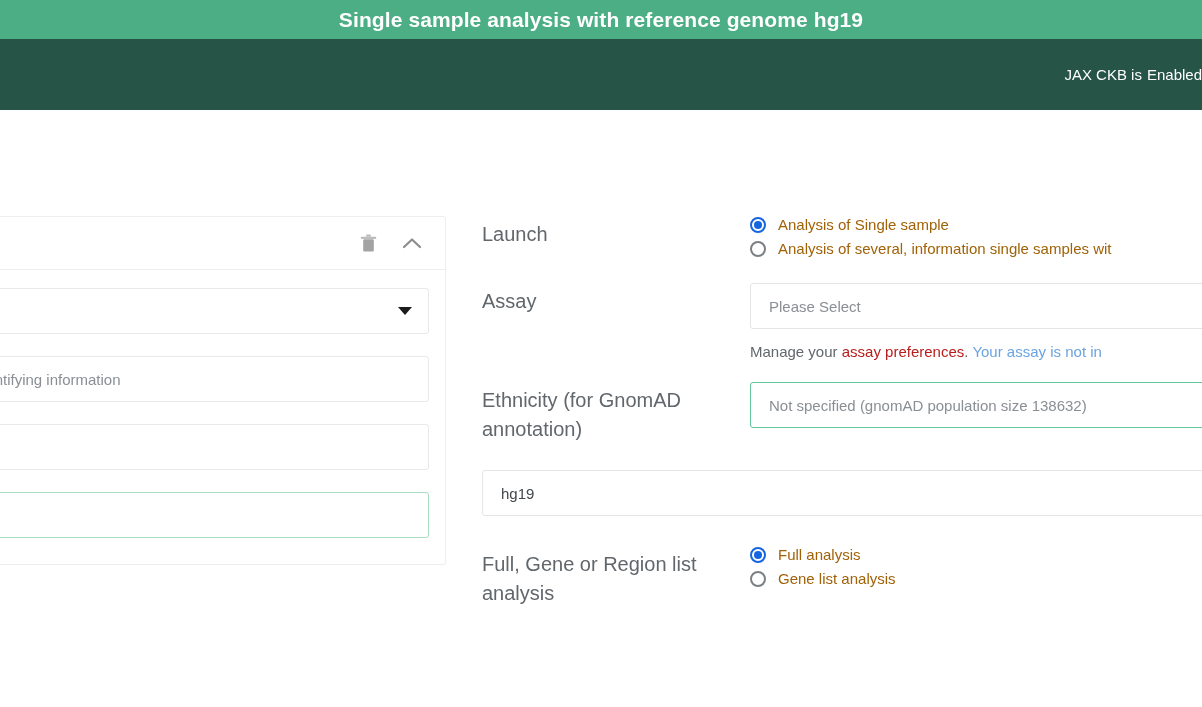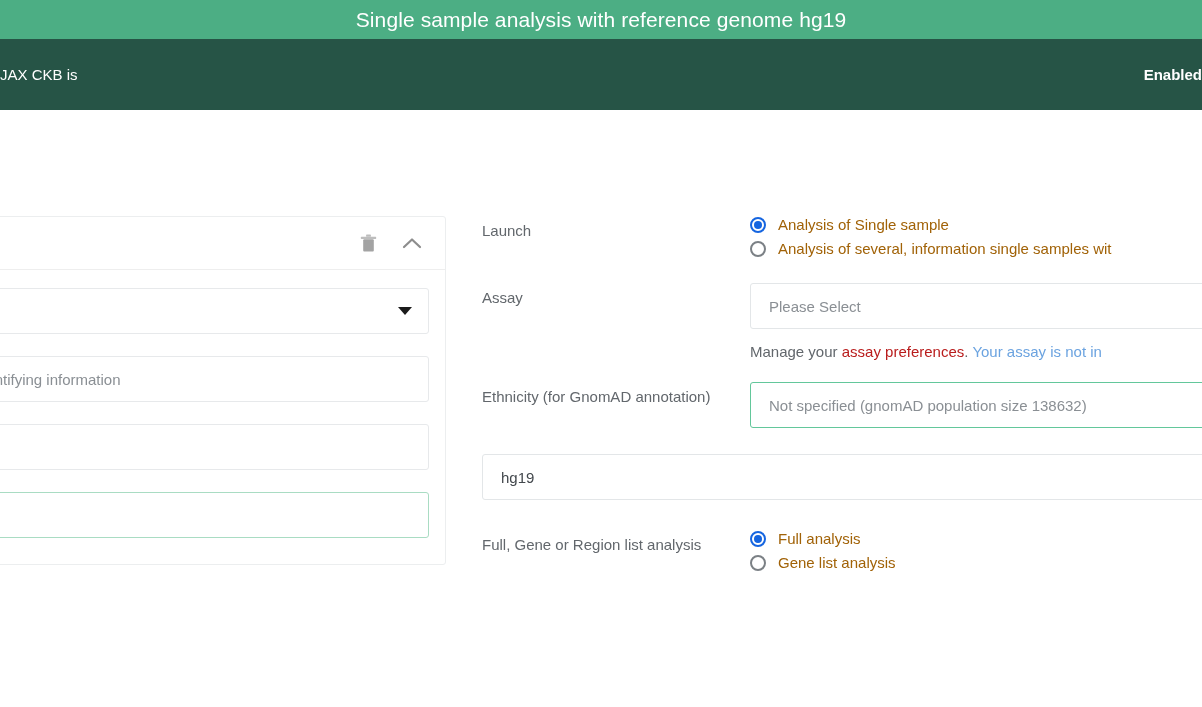--- a/index.html
+++ b/index.html
@@ -26,32 +26,33 @@
   }
   .title-bar {
     height: 39px;
     background: #4cae84;
     display: flex;
     align-items: center;
     justify-content: center;
     color: #ffffff;
     font-size: 21px;
     letter-spacing: 0.1px;
+    font-weight: bold;
   }
   .status-bar {
     height: 71px;
     background: #265446;
     display: flex;
     align-items: center;
-    justify-content: space-between;
+    justify-content: flex-end;
     color: #ffffff;
     font-size: 15px;
   }
   .status-bar .plain { font-weight: 400; }
-  .status-bar .strong { font-weight: 700; margin-left: 11px; }
+  .status-bar .strong { font-weight: 400; margin-left: 5px; }
 
   
   .content {
     position: relative;
     height: 597px;
     background: #ffffff;
   }
 
   
   .left-card {
@@ -121,21 +122,21 @@
     width: 900px;
   }
   .form-row {
     display: flex;
     align-items: flex-start;
     margin-bottom: 0;
   }
   .form-label {
     width: 268px;
     flex: 0 0 268px;
-    font-size: 15px;
+    font-size: 20px;
     color: #62676c;
     line-height: 1.45;
     padding-top: 4px;
   }
   .form-control {
     flex: 1 1 auto;
     min-width: 0;
   }
 
   .radio-group { padding-top: 0; }

